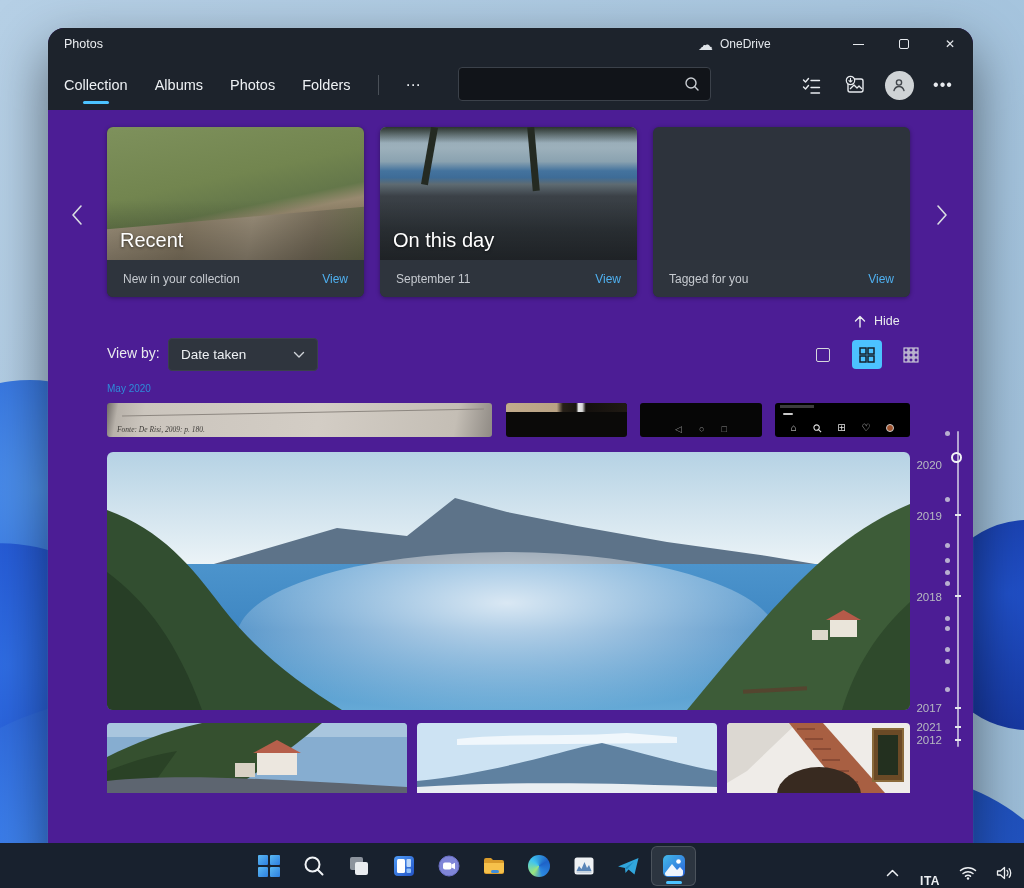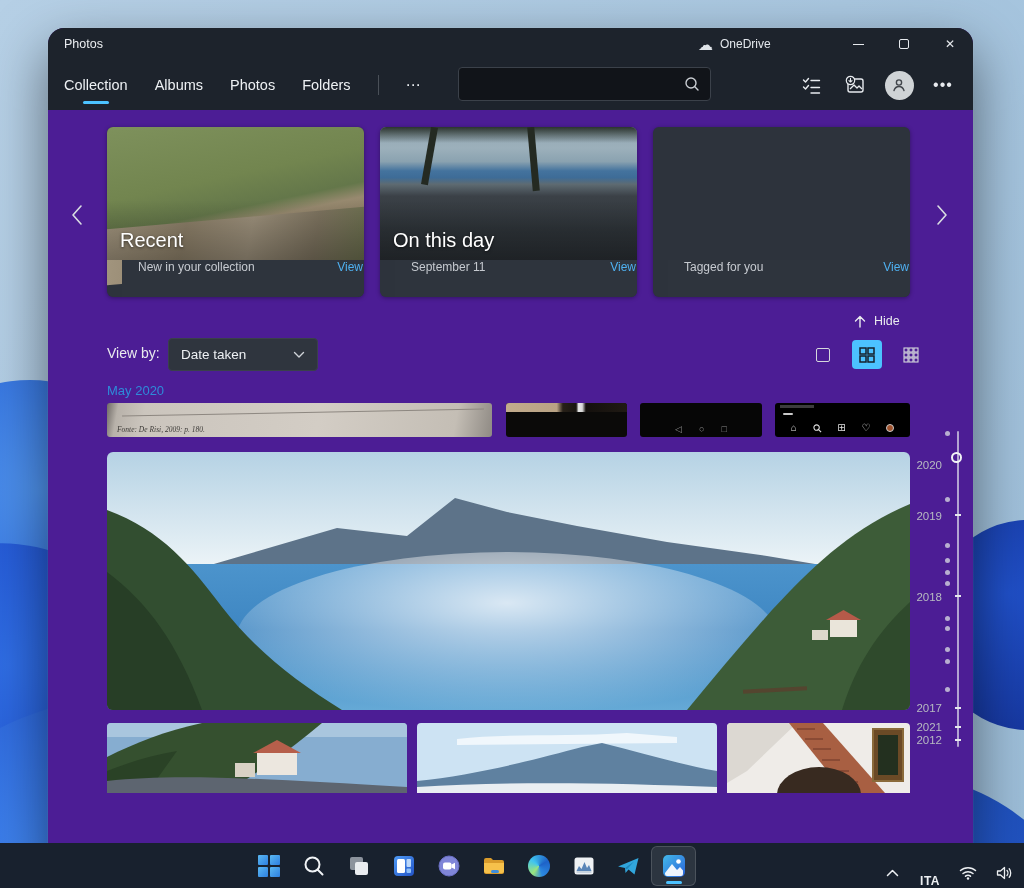--- a/index.html
+++ b/index.html
@@ -46,21 +46,21 @@
   .nav-actions { position:absolute; right:8px; top:0; height:50px; display:flex; align-items:center; }
   .act-btn { width:44px; height:40px; display:flex; align-items:center; justify-content:center; color:#e8ebef; }
   .avatar-circle { width:29px; height:29px; border-radius:50%; background:#cfd3d6; display:flex; align-items:center; justify-content:center; }
   .more-dots { font-size:16px; color:#e8ebef; letter-spacing:1px; }
 
   
   .card { position:absolute; top:99px; width:257px; height:170px; border-radius:6px; overflow:hidden; background:#2d333c; box-shadow:0 1px 4px rgba(0,0,0,.35);text-decoration:underline; }
   .card-img { position:relative; width:100%; height:133px; }
   .card-img::after { content:""; position:absolute; inset:0; background:linear-gradient(180deg,rgba(0,0,0,0) 55%,rgba(0,0,0,.28)); }
   .card-title { position:absolute; left:13px; bottom:8px; z-index:2; font-size:20px; color:#fff; text-shadow:0 1px 3px rgba(0,0,0,.6); font-weight:400; }
-  .card-footer { position:absolute; left:15px; bottom:0; width:100%; height:37px; background:#2e343d; display:flex; align-items:flex-start; justify-content:space-between; padding:0 16px; }
+  .card-footer { position:absolute; left:0; bottom:0; width:100%; height:37px; background:#2e343d; display:flex; align-items:center; justify-content:space-between; padding:0 16px; }
   .card-sub { font-size:12px; color:#c6cad0; }
   .card-view { font-size:12px; color:#4fb0f0; }
   .img-recent { background:linear-gradient(168deg,#7e915c 0%,#72854f 40%,#64774a 58%,#97executed 0,#97896f 66%,#8d7f66 74%,#74775? 0,#6f7350 84%,#50603e 100%);
                 background:linear-gradient(168deg,#7e915c 0%,#72854f 40%,#64774a 58%,#97896f 66%,#8d7f66 74%,#6f7350 84%,#50603e 100%); }
   .img-day { background:linear-gradient(180deg,#93a7b4 0%,#9cb0bb 16%,#8aa2b0 26%,#44739e 33%,#3e6c97 38%,#5e6b72 43%,#3b4147 52%,#2e3439 78%,#2a2f34 100%); }
   .palm { position:absolute; top:0; width:7px; height:58px; background:#242a22; }
   .palm.a { left:46px; transform:rotate(10deg); }
   .palm.b { left:150px; transform:rotate(-5deg); height:64px; }
   .palm-top { position:absolute; left:0; top:0; width:100%; height:16px; background:linear-gradient(180deg,rgba(25,32,22,.85),rgba(25,32,22,0)); }
   .img-water { background:linear-gradient(180deg,#a3c3d4 0%,#aec9d5 26%,#e3eaec 33%,#d6dee1 41%,#47828f 48%,#3c7684 66%,#32адрес 0,#326974 100%);
@@ -73,21 +73,21 @@
 
   
   .viewby-label { position:absolute; left:59px; top:317px; font-size:14px; color:#e9ebee; }
   .dropdown { position:absolute; left:120px; top:310px; width:150px; height:33px; background:#2f353e; border:1px solid #3a414b; border-radius:4px; display:flex; align-items:center; justify-content:space-between; padding:0 12px; }
   .dropdown span { font-size:13.5px; color:#eef1f4; }
   .toggles { position:absolute; left:760px; top:312px; display:flex; align-items:center; gap:14px; }
   .tog { width:30px; height:29px; display:flex; align-items:center; justify-content:center; border-radius:4px; }
   .tog.sel { background:#4cc2ff; }
   .sq-outline { width:14px; height:14px; border:1.6px solid #d5d8dc; border-radius:2px; }
 
-  .group-head { position:absolute; left:59px; top:355px; font-size:13px; color:#2e8bd9; }
+  .group-head { position:absolute; left:59px; top:355px; font-size:10px; color:#2e8bd9; }
 
   
   .pthumb { position:absolute; top:375px; height:34px; border-radius:3px; overflow:hidden; }
   .pt-a { left:59px; width:385px; background:linear-gradient(100deg,#6f6a66 0%,#b8b2aa 3%,#cbc5bd 10%,#d3cdc5 55%,#c4beb5 90%,#8f8a84 100%); }
   .pt-a .pageline { position:absolute; left:4%; top:9px; width:94%; height:1px; background:#8d8780; transform:rotate(-1.1deg); }
   .pt-a .caption { position:absolute; left:10px; bottom:3px; font-size:7.5px; font-style:italic; color:#3c3a37; font-family:"Liberation Serif","DejaVu Serif",serif; }
   .pt-b { left:458px; width:121px; background:#0b0a09; }
   .pt-b .strip { position:absolute; left:0; top:0; width:100%; height:9px; background:linear-gradient(90deg,#c2ab8c 0%,#b9a284 42%,#272018 47%,#191511 58%,#e9e9e9 60%,#d8d8d8 63%,#14100d 66%,#201a14 100%); }
   .pt-c { left:592px; width:122px; background:#060606; display:flex; align-items:flex-end; justify-content:center; gap:17px; padding-bottom:3px; }
   .pt-c span { color:#8d8d8d; font-size:9px; line-height:1; }

